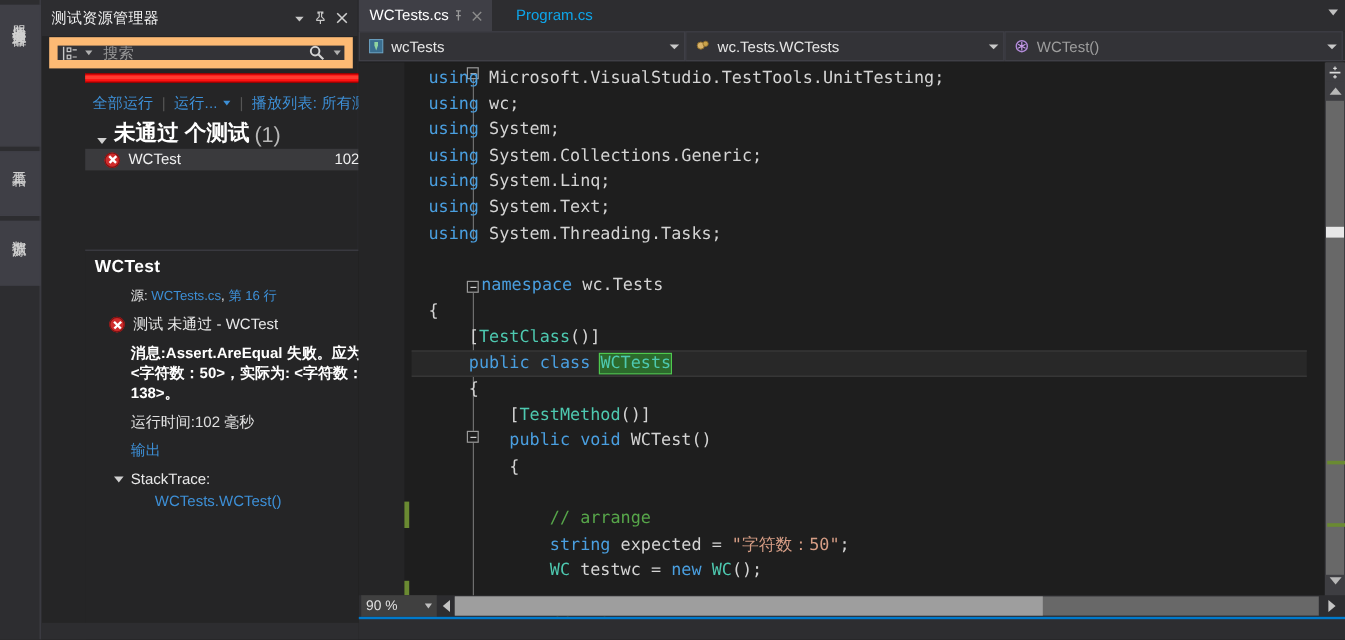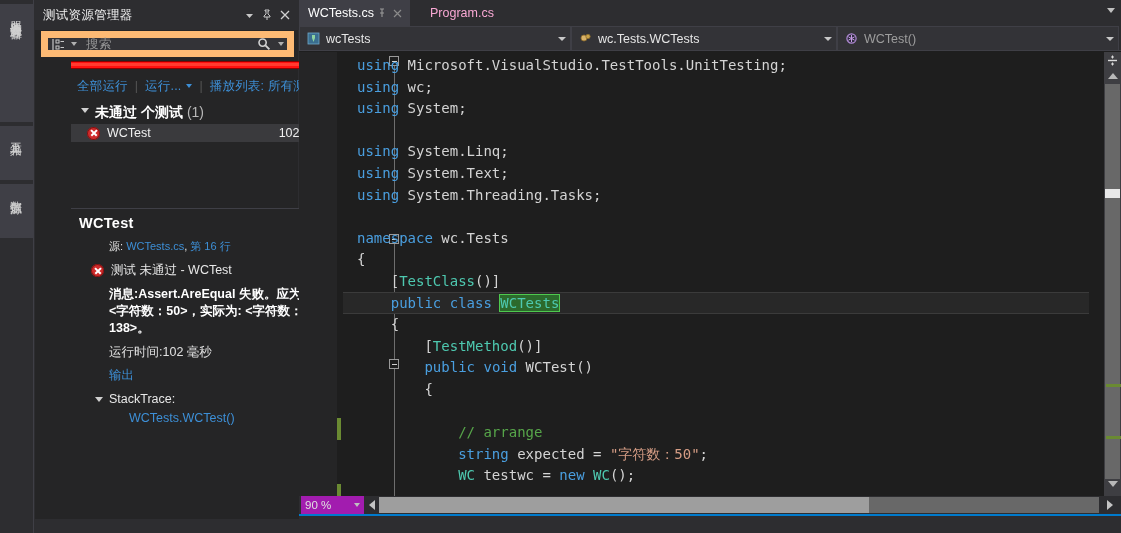--- a/index.html
+++ b/index.html
@@ -76,21 +76,21 @@
     position:absolute; left:36px; top:74px; width:261px; height:24px;
     display:flex; align-items:center; font-size:12.5px; padding-left:6px;
   }
   .tb-link { color:#3d8fd6; cursor:pointer; white-space:nowrap; letter-spacing:.2px;}
   .tb-sep { color:#555; padding:0 7px; }
   .tb-caret { margin-left:5px; display:inline-block; width:0;height:0;
     border-left:3.5px solid transparent;border-right:3.5px solid transparent;border-top:4px solid #3d8fd6; vertical-align:middle;}
 
   .grouprow {
     position:absolute; left:36px; top:104px; width:261px; height:19px;
-    display:flex; align-items:flex-start; font-size:14px; padding-left:8px; cursor:pointer;
+    display:flex; align-items:flex-end; font-size:18px; padding-left:8px; cursor:pointer;
   }
   .tri { width:12px;height:12px;display:flex;align-items:center;justify-content:center;}
   .tri:after{content:"";border-left:4px solid transparent;border-right:4px solid transparent;border-top:5px solid #d0d0d0;}
   .grouprow .gtxt { color:#ffffff; font-weight:bold; margin-left:4px;}
   .grouprow .gcount{ color:#b8b8b8; font-weight:normal; margin-left:4px;}
 
   .testrow {
     position:absolute; left:36px; top:124px; width:261px; height:18px;
     background:#3a3a3d;
     display:flex; align-items:center; padding-left:16px; font-size:12.5px;
@@ -122,21 +122,21 @@
   .d-stackitem { margin-top:5px; padding-left:50px; font-size:12.5px;}
   .d-stackitem a { color:#3d8fd6; text-decoration:none; cursor:pointer;}
 
   
   .editor { position:absolute; left:299px; top:0; width:822px; height:533px; background:#1e1e1e;}
 
   .tabbar { position:absolute; left:0; top:0; width:822px; height:26px; background:#2d2d30;}
   .etab { position:absolute; top:0; height:26px; display:flex; align-items:center;
           font-size:12.5px; padding:0 4px 0 9px; cursor:pointer; }
   .etab.active { background:#3f3f46; color:#ffffff; }
-  .etab.inactive { color:#f9a8d4;justify-content:center; }
+  .etab.inactive { color:#0ea5e9;justify-content:center; }
   .etab .pin { width:16px; display:flex;align-items:center;justify-content:center; color:#9a9a9a;}
   .etab .xbtn { width:16px; display:flex;align-items:center;justify-content:center; color:#8a8a8a; font-size:13px;}
 
   .tabbar-caret { position:absolute; right:6px; top:8px; width:0;height:0;
         border-left:4.5px solid transparent;border-right:4.5px solid transparent;border-top:5px solid #c0c0c0; cursor:pointer;}
 
   .navbar { position:absolute; left:0; top:26px; width:822px; height:25px; background:#2d2d30;
             border-bottom:1px solid #3f3f46; display:flex; }
   .navsel { position:relative; height:25px; background:#333337; border:1px solid #3f3f46;
             display:flex; align-items:center; font-size:12.5px; color:#e6e6e6; cursor:pointer;}
@@ -183,21 +183,21 @@
   .vsb-up { position:absolute; left:1px; top:17px; width:15px; height:14px; display:flex;align-items:center;justify-content:center;cursor:pointer;}
   .vsb-up:after{content:"";border-left:5px solid transparent;border-right:5px solid transparent;border-bottom:6px solid #b8b8b8;}
   .vsb-track { position:absolute; left:1px; top:32px; width:15px; height:395px; background:#686868;}
   .vsb-thumb { position:absolute; left:0; top:105px; width:15px; height:9px; background:#e8e8e8; cursor:pointer;}
   .vsb-down { position:absolute; left:1px; bottom:16px; width:15px; height:14px; display:flex;align-items:center;justify-content:center;cursor:pointer;}
   .vsb-down:after{content:"";border-left:5px solid transparent;border-right:5px solid transparent;border-top:6px solid #b8b8b8;}
   .vsb-mark { position:absolute; left:1px; width:15px; height:3px; }
 
   
   .hzone { position:absolute; left:0; bottom:19px; width:822px; height:18px; background:#2d2d30;}
-  .zoombox { position:absolute; left:2px; top:0; width:63px; height:18px; background:#a21caf;
+  .zoombox { position:absolute; left:2px; top:0; width:63px; height:18px; background:#404040;
              display:flex; align-items:center; cursor:pointer;}
   .zoombox .zv { color:#e0e0e0; font-size:11.5px; padding-left:4px; flex:1;}
   .zoombox .zc { width:14px; display:flex;align-items:center;justify-content:center;}
   .zoombox .zc:after{content:"";border-left:3.5px solid transparent;border-right:3.5px solid transparent;border-top:4px solid #c0c0c0;}
   .hleft { position:absolute; left:66px; top:1px; width:14px; height:16px; display:flex;align-items:center;justify-content:center;cursor:pointer;}
   .hleft:after{content:"";border-top:5px solid transparent;border-bottom:5px solid transparent;border-right:6px solid #c4c4c4;}
   .htrack { position:absolute; left:80px; top:1px; right:22px; height:16px; background:#686868;}
   .hthumb { position:absolute; left:0; top:0; height:16px; width:490px; background:#9e9e9e;}
   .hright { position:absolute; right:4px; top:1px; width:14px; height:16px; display:flex;align-items:center;justify-content:center;cursor:pointer;}
   .hright:after{content:"";border-top:5px solid transparent;border-bottom:5px solid transparent;border-left:6px solid #c4c4c4;}
@@ -391,25 +391,26 @@
         <div class="fold" style="top:242px;"></div>
         <div class="fold" style="top:307px;"></div>
       </div>
 
       <div class="curline" style="top:240px;"></div>
 
       <div class="codearea" id="codearea">
           <div class="cl" style="top: 3px;"><span class="kw">using</span><span class="id"> Microsoft.VisualStudio.TestTools.UnitTesting;</span></div>
           <div class="cl" style="top: 24.6px;"><span class="kw">using</span><span class="id"> wc;</span></div>
           <div class="cl" style="top: 46.2px;"><span class="kw">using</span><span class="id"> System;</span></div>
+          <div class="cl" style="top: 67.8px;"><span class="kw">using</span><span class="id"> System.Collections.Generic;</span></div>
           <div class="cl" style="top: 89.4px;"><span class="kw">using</span><span class="id"> System.Linq;</span></div>
           <div class="cl" style="top: 111px;"><span class="kw">using</span><span class="id"> System.Text;</span></div>
           <div class="cl" style="top: 132.6px;"><span class="kw">using</span><span class="id"> System.Threading.Tasks;</span></div>
           <div class="cl" style="top: 154.2px;"></div>
-          <div class="cl" style="top: 175.8px;"><span class="kw">namespace</span><span class="id"> wc.Tests</span></div>
+          <div class="cl" style="top: 175.8px; margin-left: 44px;"><span class="kw">namespace</span><span class="id"> wc.Tests</span></div>
           <div class="cl" style="top: 197.4px;"><span class="id">{</span></div>
           <div class="cl" style="top: 240.6px;"><span class="id">    </span><span class="kw">public</span><span class="id"> </span><span class="kw">class</span><span class="id"> </span><span class="typ sel-hl">WCTests</span></div>
           <div class="cl" style="top: 219px;"><span class="id">    [</span><span class="typ">TestClass</span><span class="id">()]</span></div>
           <div class="cl" style="top: 262.2px;"><span class="id">    {</span></div>
           <div class="cl" style="top: 283.8px;"><span class="id">        [</span><span class="typ">TestMethod</span><span class="id">()]</span></div>
           <div class="cl" style="top: 305.4px;"><span class="id">        </span><span class="kw">public</span><span class="id"> </span><span class="kw">void</span><span class="id"> WCTest()</span></div>
           <div class="cl" style="top: 327px;"><span class="id">        {</span></div>
           <div class="cl" style="top: 348.6px;"></div>
           <div class="cl" style="top: 370.2px;"><span class="id">            </span><span class="cmt">// arrange</span></div>
           <div class="cl" style="top: 391.8px;"><span class="id">            </span><span class="kw">string</span><span class="id"> expected = </span><span class="str">"字符数：50"</span><span class="id">;</span></div>

